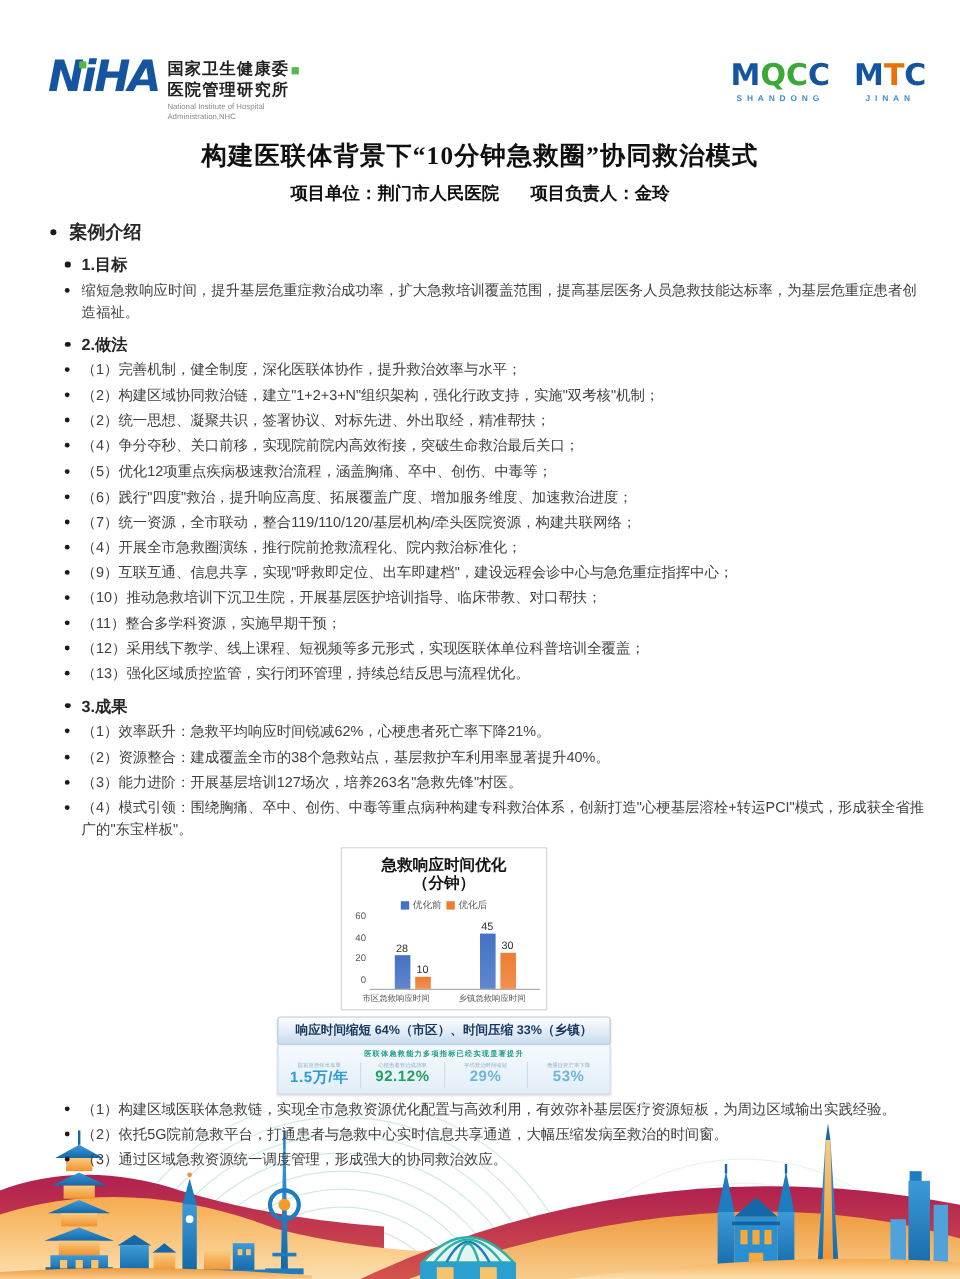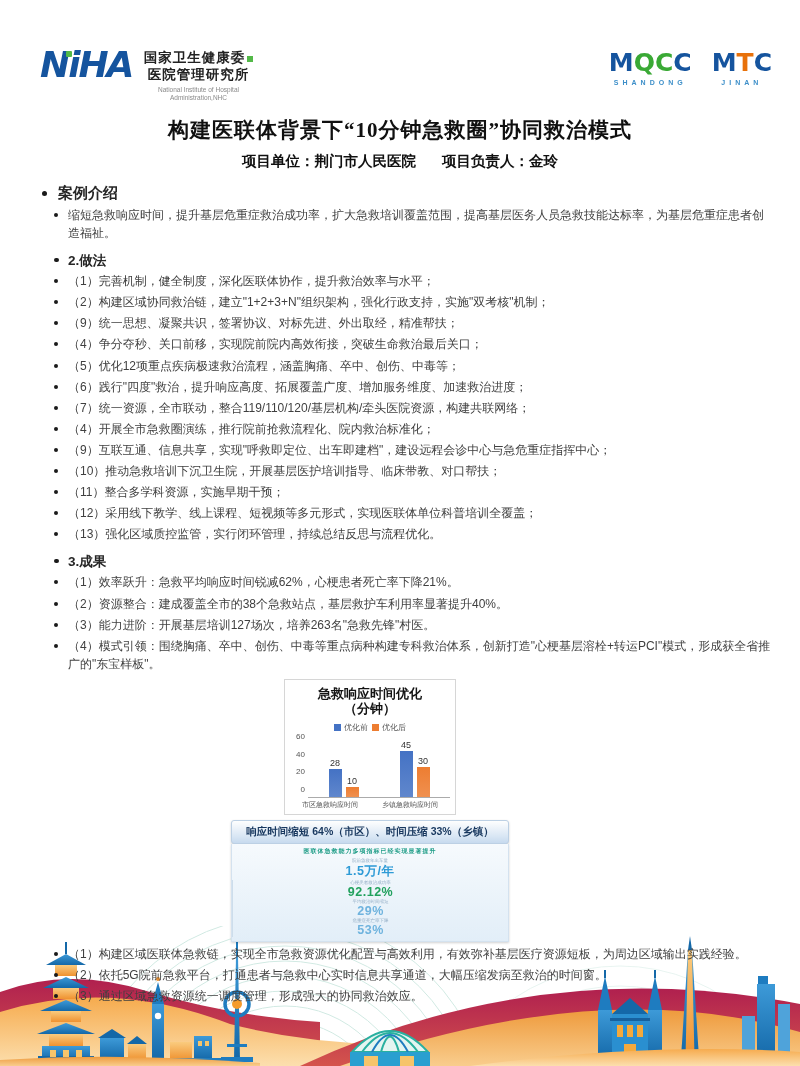--- a/index.html
+++ b/index.html
@@ -5,21 +5,21 @@
   html,body{margin:0;padding:0;background:#fff;}
   .page{position:relative;width:800px;height:1066px;background:#fff;overflow:hidden;
         font-family:"Liberation Sans","DejaVu Sans",sans-serif;margin:0 auto;}
 
   
   .logo-niha{position:absolute;left:40px;top:50px;display:flex;gap:7px;align-items:flex-start;}
   .niha-word{font-family:"DejaVu Sans",sans-serif;font-style:italic;font-weight:900;
              font-size:36px;line-height:.85;color:#15549e;letter-spacing:-2px;}
   .niha-dot{display:inline-block;width:6px;height:6px;background:#53b948;border-radius:1px;
             vertical-align:top;margin:1px -4px 0 -2px;}
-  .niha-txt{display:flex;flex-direction:column;text-align:center;}
+  .niha-txt{display:flex;flex-direction:column;}
   .niha-cn{font-weight:bold;font-size:13.5px;color:#222;line-height:1.25;letter-spacing:1px;}
   .gsq{display:inline-block;width:6px;height:6px;background:#53b948;margin-left:2px;}
   .niha-en{font-size:6.5px;color:#8a8a8a;margin-top:2px;width:118px;line-height:1.3;}
   .logos-right{position:absolute;right:28px;top:50px;display:flex;gap:20px;}
   .logo-col{text-align:center;}
   .logo-word{font-family:"DejaVu Sans",sans-serif;font-weight:900;font-size:25px;line-height:1;letter-spacing:0;}
   .logo-sub{font-size:7px;letter-spacing:4px;color:#3d8fc9;margin-top:4px;font-weight:bold;}
 
   
   .title{position:absolute;top:116px;left:0;width:100%;text-align:center;
@@ -57,21 +57,21 @@
   .xlabels{display:flex;justify-content:space-around;font-size:7px;color:#555;margin-top:2px;white-space:nowrap;}
 
   
   .banner{width:278px;margin-top:5px;filter:drop-shadow(0 1px 1px rgba(0,0,0,.18));}
   .banner-head{background:linear-gradient(#fefefe,#d8e6f4 70%,#c7daee);border:1px solid #bcd0e4;
                border-radius:3px;text-align:center;font-size:10.5px;font-weight:bold;color:#17375e;
                padding:4px 0;}
   .banner-body{background:linear-gradient(#f6fafd,#e2eef8);border:1px solid #d4e2ef;border-top:none;
                padding:3px 0 4px;}
   .banner-sub{text-align:center;font-size:6px;font-weight:bold;color:#1d9c86;letter-spacing:1px;}
-  .stats{display:flex;margin-top:2px;flex-direction:column;}
+  .stats{display:flex;margin-top:2px;}
   .stat{flex:1;text-align:center;}
   .stat + .stat{border-left:1px solid #cdddeb;}
   .stat-label{font-size:4.5px;color:#93aec6;white-space:nowrap;overflow:hidden;}
   .stat-value{font-size:12.5px;font-weight:bold;letter-spacing:.5px;}
 
   
   .skyline{position:absolute;left:0;bottom:0;width:800px;height:140px;z-index:1;}
 </style>
 </head>
 <body>
@@ -99,29 +99,30 @@
   </div>
 
   <div class="title">构建医联体背景下“10分钟急救圈”协同救治模式</div>
   <div class="subtitle">
     <span>项目单位：荆门市人民医院</span><span class="gap"></span><span>项目负责人：金玲</span>
   </div>
 
   <div class="content">
     <div class="h1">案例介绍</div>
 
+    <div class="h2">1.目标</div>
     <div>
         <div class="li">缩短急救响应时间，提升基层危重症救治成功率，扩大急救培训覆盖范围，提高基层医务人员急救技能达标率，为基层危重症患者创造福祉。</div>
       </div>
 
     <div class="h2">2.做法</div>
     <div>
         <div class="li">（1）完善机制，健全制度，深化医联体协作，提升救治效率与水平；</div>
         <div class="li">（2）构建区域协同救治链，建立"1+2+3+N"组织架构，强化行政支持，实施"双考核"机制；</div>
-        <div class="li">（9）统一思想、凝聚共识，签署协议、对标先进、外出取经，精准帮扶；</div>
+        <div class="li">（2）统一思想、凝聚共识，签署协议、对标先进、外出取经，精准帮扶；</div>
         <div class="li">（4）争分夺秒、关口前移，实现院前院内高效衔接，突破生命救治最后关口；</div>
         <div class="li">（5）优化12项重点疾病极速救治流程，涵盖胸痛、卒中、创伤、中毒等；</div>
         <div class="li">（6）践行"四度"救治，提升响应高度、拓展覆盖广度、增加服务维度、加速救治进度；</div>
         <div class="li">（7）统一资源，全市联动，整合119/110/120/基层机构/牵头医院资源，构建共联网络；</div>
         <div class="li">（4）开展全市急救圈演练，推行院前抢救流程化、院内救治标准化；</div>
         <div class="li">（9）互联互通、信息共享，实现"呼救即定位、出车即建档"，建设远程会诊中心与急危重症指挥中心；</div>
         <div class="li">（10）推动急救培训下沉卫生院，开展基层医护培训指导、临床带教、对口帮扶；</div>
         <div class="li">（11）整合多学科资源，实施早期干预；</div>
         <div class="li">（12）采用线下教学、线上课程、短视频等多元形式，实现医联体单位科普培训全覆盖；</div>
         <div class="li">（13）强化区域质控监管，实行闭环管理，持续总结反思与流程优化。</div>

